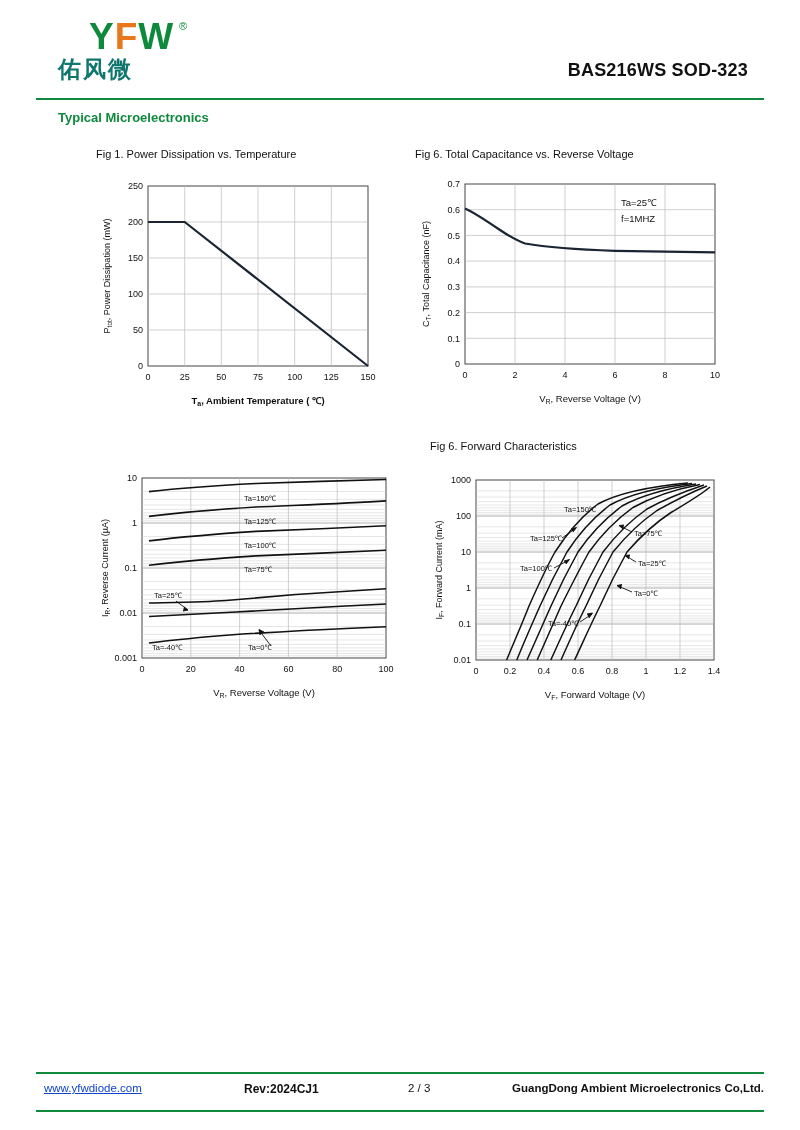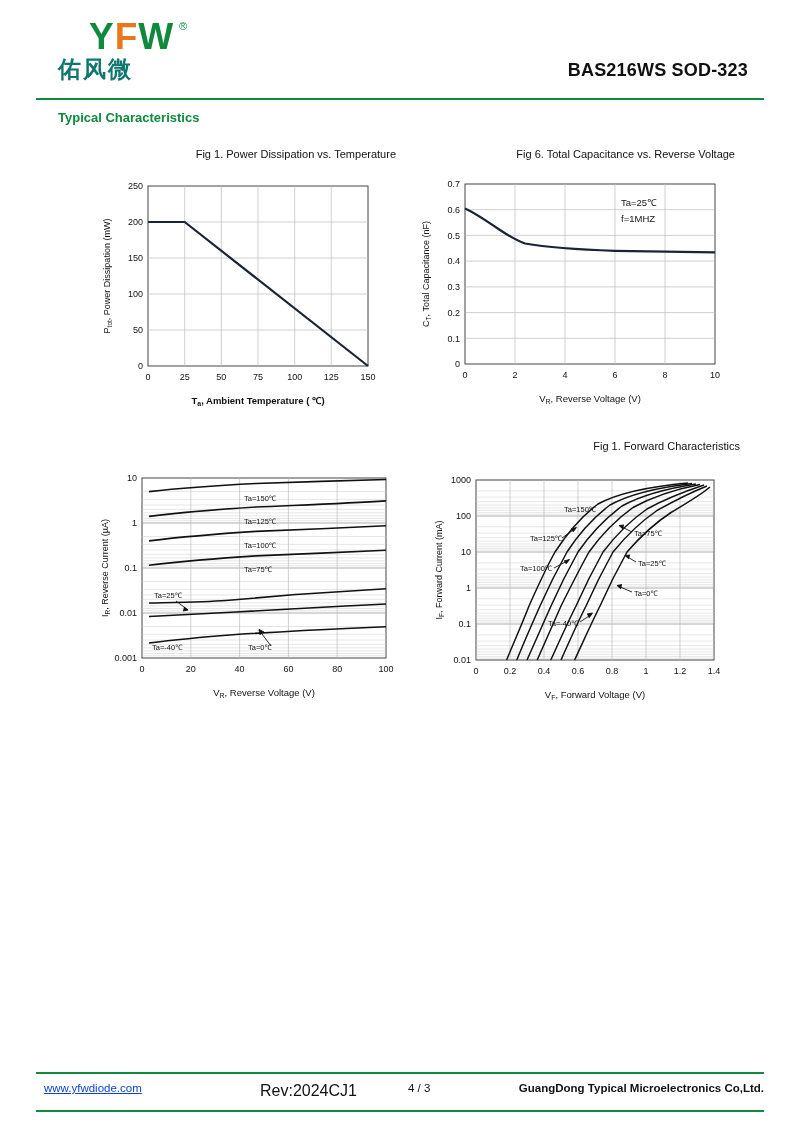--- a/index.html
+++ b/index.html
@@ -88,21 +88,21 @@
     color: #0f8a3d;
   }
 
   
   .fig {
     position: absolute;
   }
   .fig-title {
     position: absolute;
     width: 100%;
-    text-align: right;
+    text-align: left;
     font-size: 11px;
     color: #111;
     top: 0;
   }
   .plot {
     position: absolute;
   }
   svg text {
     font-family: "Liberation Sans", sans-serif;
   }
@@ -125,24 +125,23 @@
   .footer-url {
     position: absolute;
     left: 8px; top: 2px;
     color: #1144cc;
     text-decoration: underline;
     font-size: 11.5px;
   }
   .footer-rev {
     position: absolute;
     left: 208px; top: 2px;
-    font-weight: normal;
-    font-size: 16px;
+    font-weight: bold;
+    font-size: 12px;
     color: #111;
-    margin-left: 16px;
   }
   .footer-page {
     position: absolute;
     left: 372px; top: 2px;
     font-size: 11.5px;
     color: #111;
   }
   .footer-company {
     position: absolute;
     right: 0; top: 2px;
@@ -166,21 +165,21 @@
   <div class="header">
     <div class="logo-block">
       <div class="logo-yfw">Y<span class="orange">F</span>W</div>
       <div class="logo-reg">®</div>
       <div class="logo-cn">佑风微</div>
     </div>
     <div class="part-number">BAS216WS SOD-323</div>
   </div>
   <div class="header-rule"></div>
 
-  <div class="section-title">Typical Characteristics</div>
+  <div class="section-title">Typical Microelectronics</div>
 
   <div class="fig" style="left:96px; top:148px; width:300px; height:265px;">
     <div class="fig-title">Fig 1. Power Dissipation vs. Temperature</div>
     <svg class="plot" style="left:0; top:18px;" width="300" height="245" viewBox="0 0 300 245">
 
       <rect x="52" y="20" width="220" height="180" fill="#ffffff" stroke="#444" stroke-width="1"></rect>
 
       <g stroke="#bbbbbb" stroke-width="0.7">
         <line x1="88.7" y1="20" x2="88.7" y2="200"></line>
         <line x1="125.3" y1="20" x2="125.3" y2="200"></line>
@@ -362,21 +361,21 @@
         <path d="M175,188 L163,172"></path>
           <path d="M164,177 L163,171.5 L168,174" fill="#111"></path>
       </g>
 
       <text x="168" y="238" font-size="9.5" fill="#111" text-anchor="middle">V<tspan font-size="7" dy="2">R</tspan><tspan dy="-2">, Reverse Voltage (V)</tspan></text>
       <text x="12" y="110" font-size="9" fill="#111" text-anchor="middle" transform="rotate(-90 12 110)">I<tspan font-size="6.5" dy="2">R</tspan><tspan dy="-2">, Reverse Current (µA)</tspan></text>
     </svg>
   </div>
 
   <div class="fig" style="left:430px; top:440px; width:310px; height:275px;">
-    <div class="fig-title">Fig 1. Forward Characteristics</div>
+    <div class="fig-title">Fig 6. Forward Characteristics</div>
     <svg class="plot" style="left:0; top:26px;" width="310" height="250" viewBox="0 0 310 250">
 
       <rect x="46" y="14" width="238" height="180" fill="#ffffff" stroke="#444" stroke-width="1"></rect>
       <g stroke="#cccccc" stroke-width="0.5">
         <line x1="46" y1="24.8" x2="284" y2="24.8"></line>
           <line x1="46" y1="31.1" x2="284" y2="31.1"></line>
         <line x1="46" y1="35.6" x2="284" y2="35.6"></line>
           <line x1="46" y1="39.1" x2="284" y2="39.1"></line>
         <line x1="46" y1="41.9" x2="284" y2="41.9"></line>
           <line x1="46" y1="44.3" x2="284" y2="44.3"></line>
@@ -484,18 +483,18 @@
 
       <text x="165" y="232" font-size="9.5" fill="#111" text-anchor="middle">V<tspan font-size="7" dy="2">F</tspan><tspan dy="-2">, Forward Voltage (V)</tspan></text>
       <text x="12" y="104" font-size="9" fill="#111" text-anchor="middle" transform="rotate(-90 12 104)">I<tspan font-size="6.5" dy="2">F</tspan><tspan dy="-2">, Forward Current (mA)</tspan></text>
     </svg>
   </div>
 
   <div class="footer-rule"></div>
   <div class="footer">
     <a class="footer-url" href="#">www.yfwdiode.com</a>
     <div class="footer-rev">Rev:2024CJ1</div>
-    <div class="footer-page">4 / 3</div>
-    <div class="footer-company">GuangDong Typical Microelectronics Co,Ltd.</div>
+    <div class="footer-page">2 / 3</div>
+    <div class="footer-company">GuangDong Ambient Microelectronics Co,Ltd.</div>
   </div>
   <div class="bottom-rule"></div>
 
 </div>
 
 </body></html>

